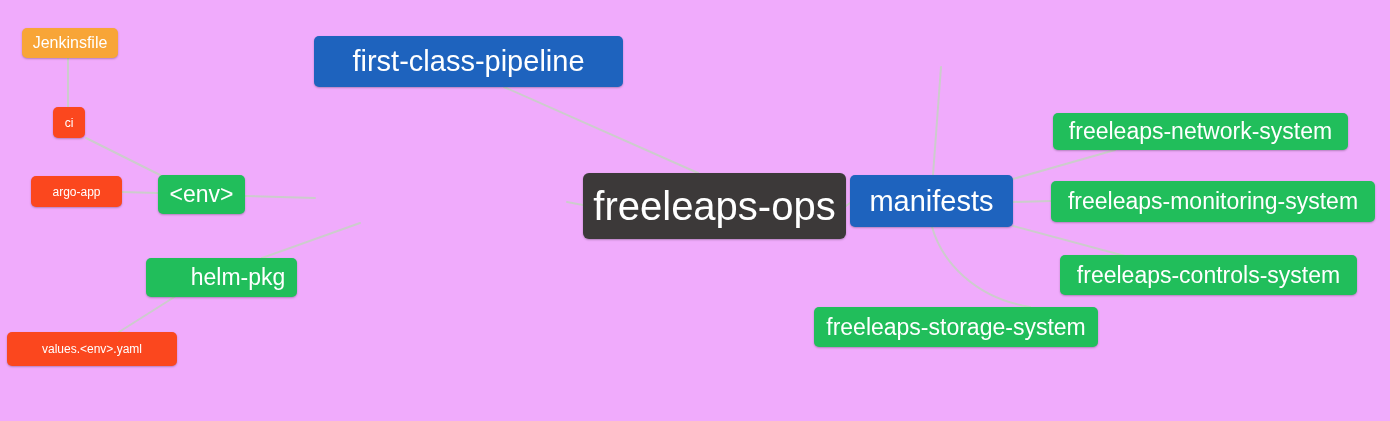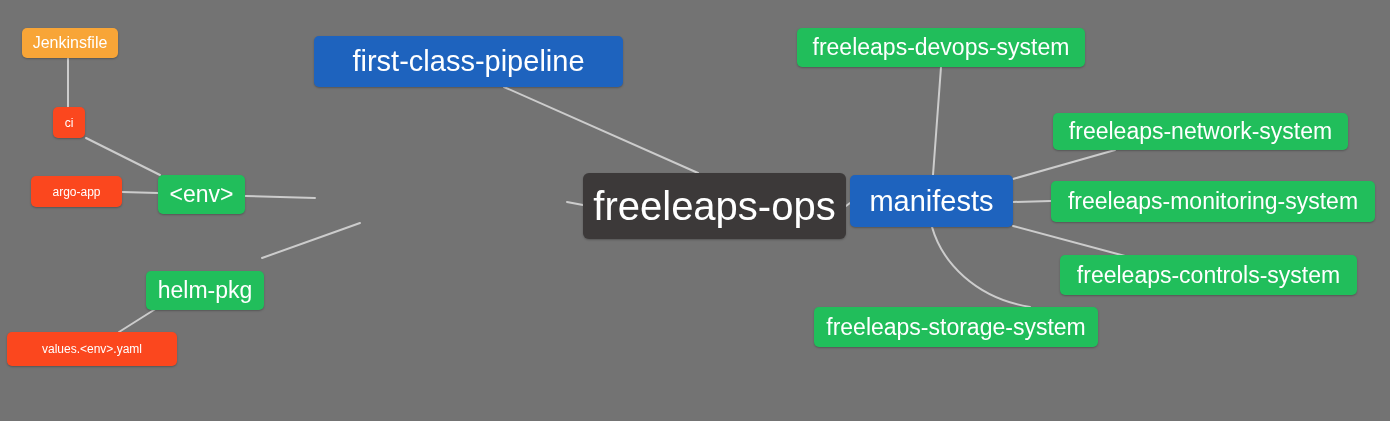--- a/index.html
+++ b/index.html
@@ -1,20 +1,20 @@
 <!DOCTYPE html>
 <html><head>
 <meta charset="utf-8">
 <style>
   html, body { margin: 0; padding: 0; background: #ffffff; }
   .stage {
     position: relative;
     width: 1390px;
     height: 421px;
-    background: #737373;
+    background: #f0abfc;
     overflow: hidden;
     font-family: "Liberation Sans", sans-serif;
   }
   .edge-layer {
     position: absolute;
     left: 0; top: 0;
     width: 1390px; height: 421px;
     pointer-events: none;
   }
   .edge-layer line, .edge-layer path {
@@ -65,32 +65,31 @@
   </svg>
 
   <div class="node node--orange" style="left:22px; top:28px; width:96px; height:30px;">Jenkinsfile</div>
 
   <div class="node node--red" style="left:53px; top:107px; width:32px; height:31px;">ci</div>
 
   <div class="node node--red" style="left:31px; top:176px; width:91px; height:31px;">argo-app</div>
 
   <div class="node node--green" style="left:158px; top:175px; width:87px; height:39px;">&lt;env&gt;</div>
 
-  <div class="node node--green" style="left:146px; top:271px; width:118px; height:39px;">helm-pkg</div>
+  <div class="node node--green" style="left:146px; top:258px; width:118px; height:39px;padding-left:33px;">helm-pkg</div>
 
   <div class="node node--red" style="left:7px; top:332px; width:170px; height:34px;">values.&lt;env&gt;.yaml</div>
 
   <div class="node node--blue" style="left:314px; top:36px; width:309px; height:51px;">first-class-pipeline</div>
 
 
   <div class="node node--root" style="left:583px; top:173px; width:263px; height:66px;text-align:center;">freeleaps-ops</div>
 
   <div class="node node--blue" style="left:850px; top:175px; width:163px; height:52px;">manifests</div>
 
-  <div class="node node--green" style="left:797px; top:28px; width:288px; height:39px;">freeleaps-devops-system</div>
 
   <div class="node node--green" style="left:1053px; top:113px; width:295px; height:37px;">freeleaps-network-system</div>
 
   <div class="node node--green" style="left:1051px; top:181px; width:324px; height:41px;">freeleaps-monitoring-system</div>
 
   <div class="node node--green" style="left:1060px; top:255px; width:297px; height:40px;">freeleaps-controls-system</div>
 
   <div class="node node--green" style="left:814px; top:307px; width:284px; height:40px;">freeleaps-storage-system</div>
 
 </div>

